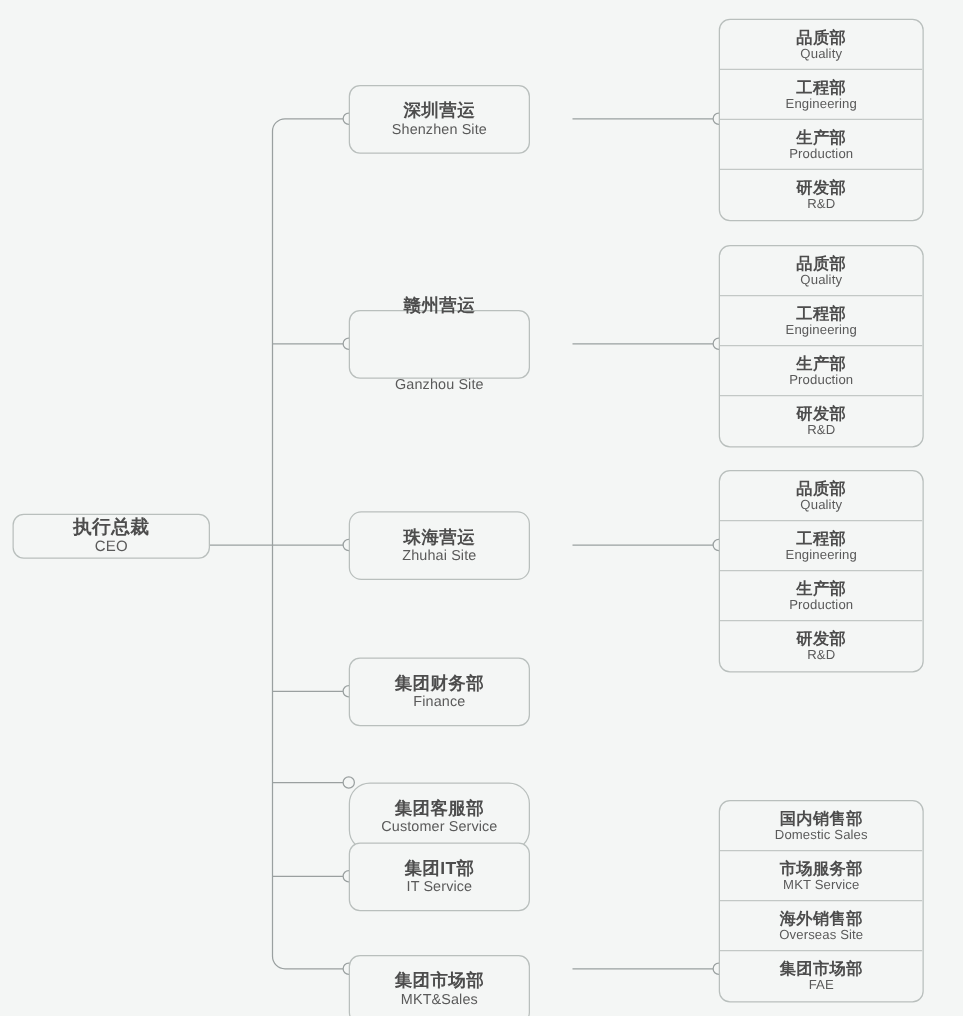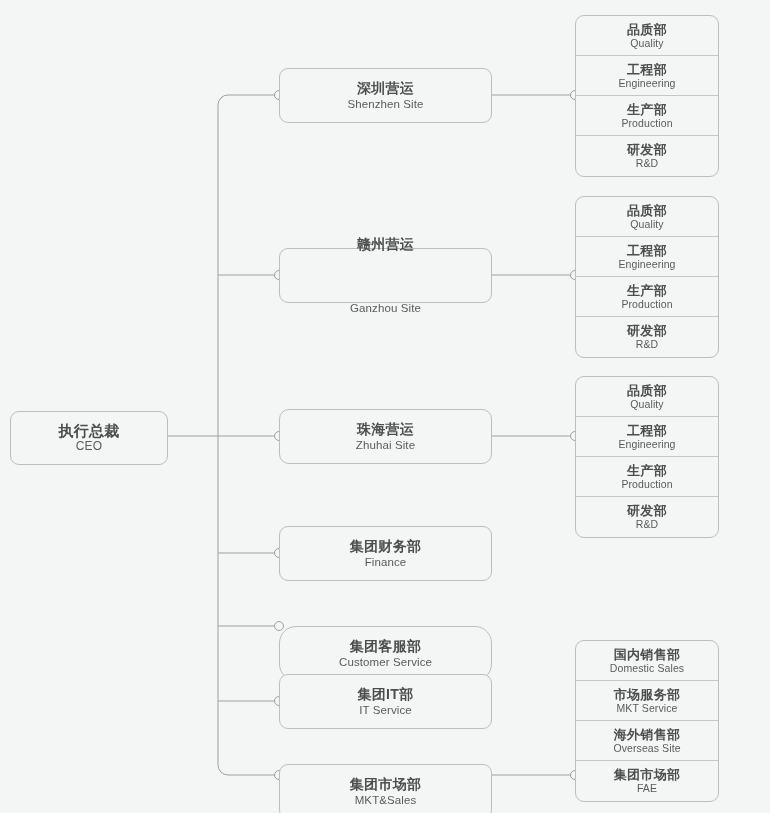--- a/index.html
+++ b/index.html
@@ -35,32 +35,32 @@
     letter-spacing:.3px;
   }
   .node .en{
     color:#5a5a5a;
     font-size:11.5px;
     line-height:15px;
     letter-spacing:.1px;
   }
 
   
-  .node.root{left:10px;top:411px;width:158px;height:54px;}
+  .node.root{left:10px;top:411px;width:158px;height:36px;}
   .node.root .cn{font-size:15px;}
   .node.root .en{font-size:12px;}
 
   
-  .node.lvl2{left:279px;width:213px;height:55px;}
+  .node.lvl2{left:279px;width:145px;height:55px;}
 
   
   .group{
     position:absolute;
     box-sizing:border-box;
-    left:575px;width:144px;
+    left:575px;width:164px;
     background:#f4f6f5;
     border:1px solid #b9bfbd;
     border-radius:9px;
     overflow:hidden;
   }
   .group .row{
     box-sizing:border-box;
     height:40px;
     display:flex;flex-direction:column;
     align-items:center;justify-content:center;

